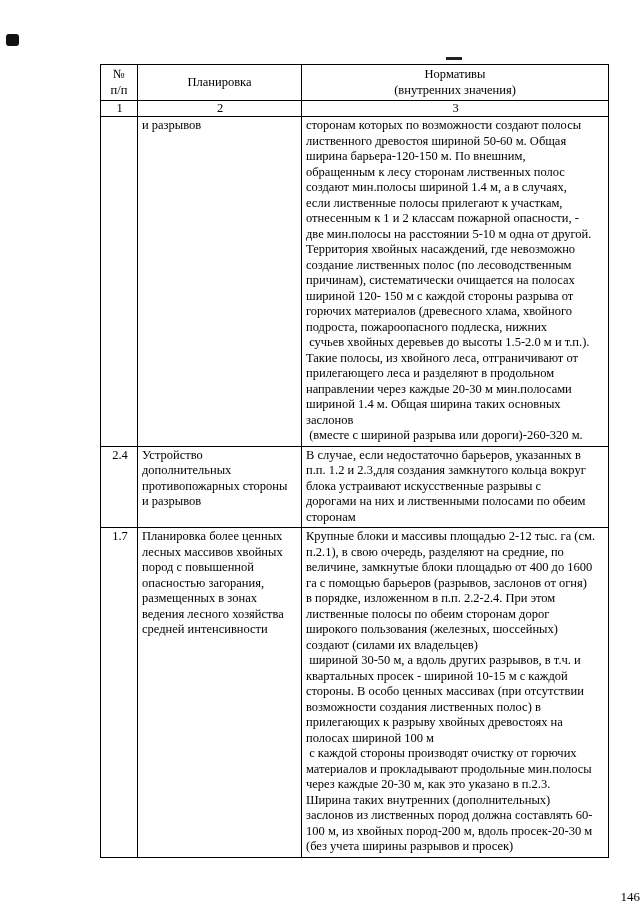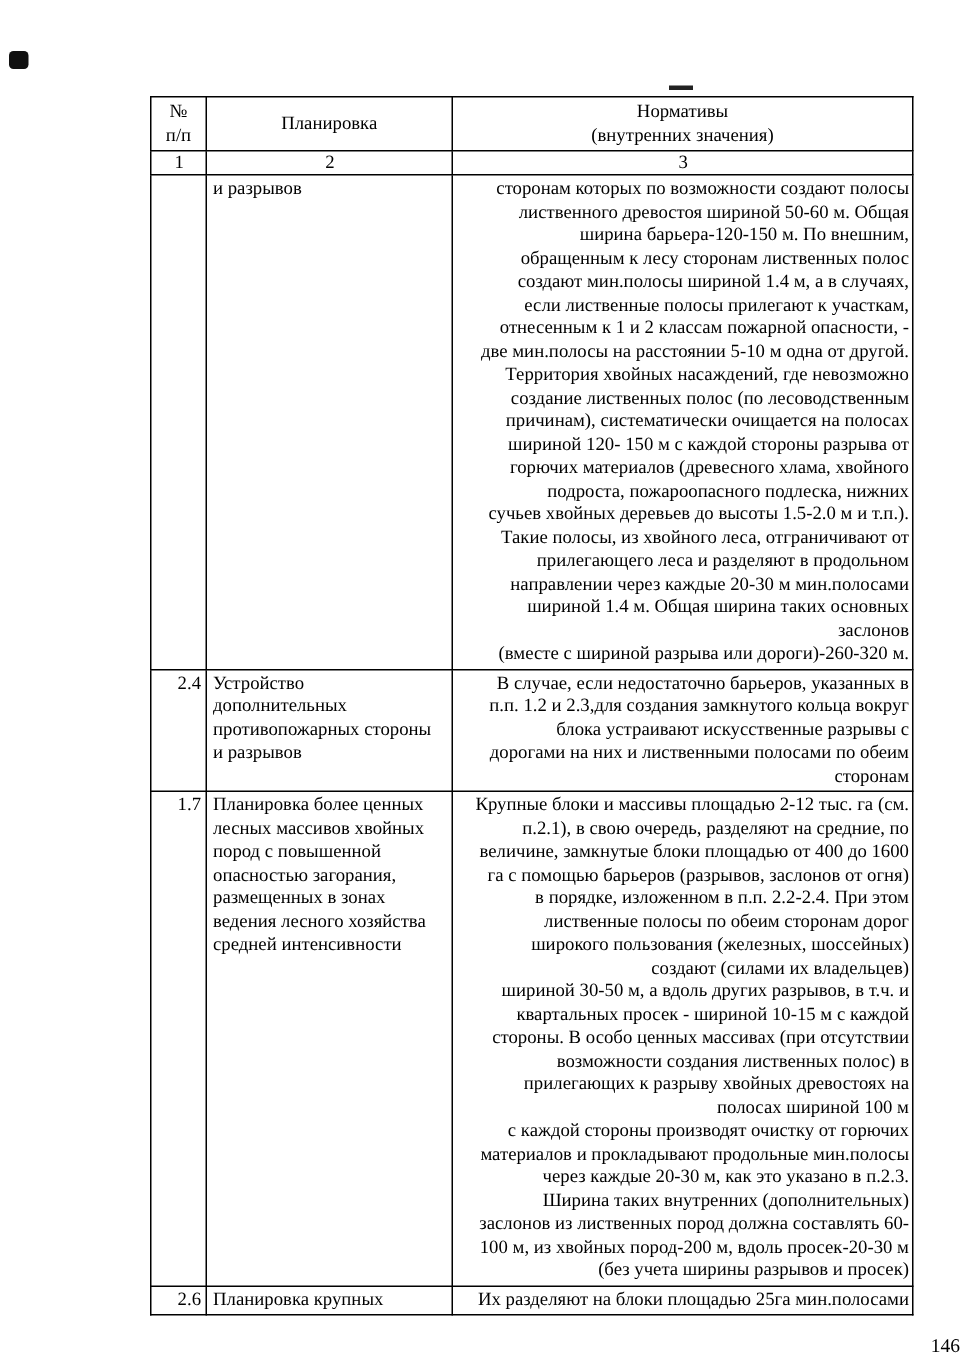--- a/index.html
+++ b/index.html
@@ -57,27 +57,26 @@
     vertical-align: middle;
     padding: 2px 2px;
   }
   .doc-table .colnum {
     text-align: center;
     line-height: 14px;
     padding-top: 0;
     padding-bottom: 1px;
   }
   .doc-table td.num-cell {
-    text-align: right;
+    text-align: center;
     padding-left: 5px;
     margin-top: 36px;
   }
   .doc-table td.norm-cell {
     padding-right: 2px;
-    text-align: right;
   }
 
   .page-number {
     position: absolute;
     left: 0;
     right: 0;
     top: 889px;
     text-align: right;
     font-size: 13px;
   }
@@ -172,21 +171,16 @@
 полосах шириной 100 м
 &nbsp;с каждой стороны производят очистку от горючих
 материалов и  прокладывают продольные мин.полосы
 через каждые 20-30 м, как это указано в п.2.3.
 Ширина таких  внутренних (дополнительных)
 заслонов из лиственных пород должна составлять 60-
 100 м, из хвойных  пород-200 м, вдоль просек-20-30 м
 (без учета ширины разрывов и  просек)</td>
     </tr>
 
-    <tr>
-      <td class="num-cell">2.6</td>
-      <td>Планировка крупных</td>
-      <td class="norm-cell">Их разделяют на блоки площадью  25га мин.полосами</td>
-    </tr>
   </tbody>
 </table>
 
 <div class="page-number">146</div>
 
 </body></html>

